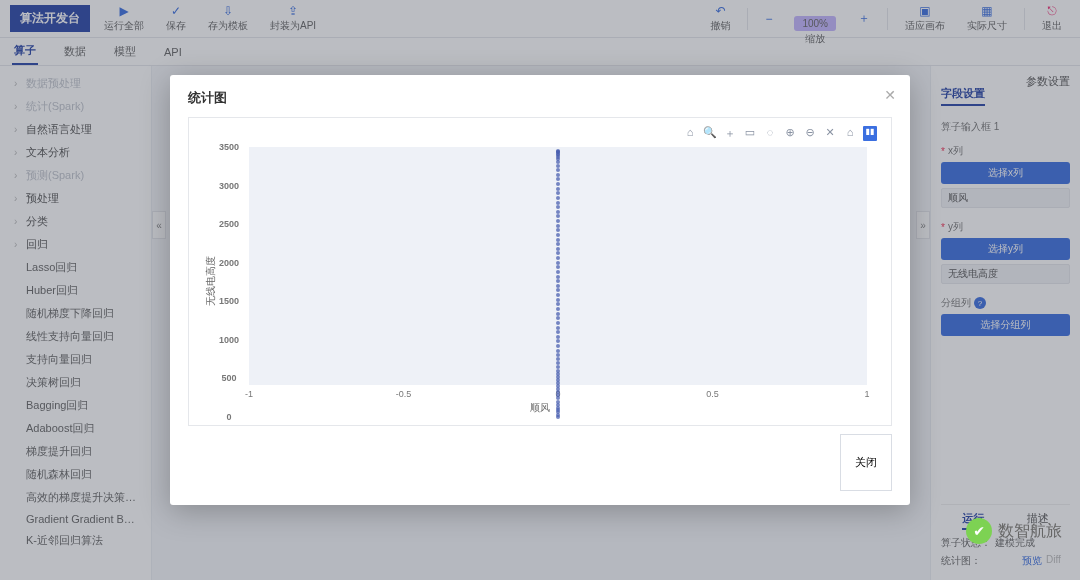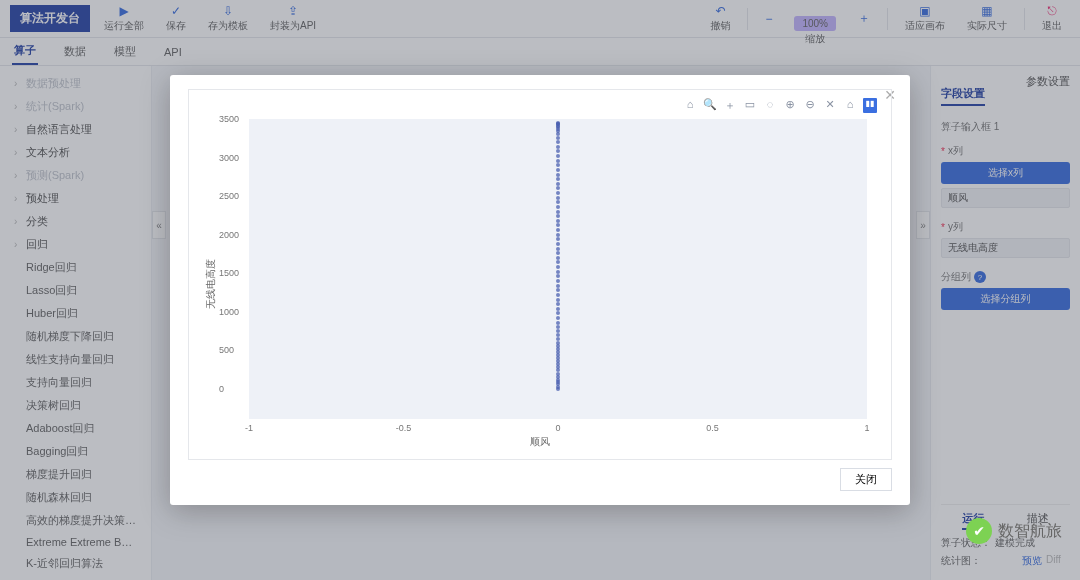--- a/index.html
+++ b/index.html
@@ -47,27 +47,27 @@
 .overlay { position:absolute; inset:0; background:rgba(60,66,80,0.35); display:flex; align-items:center; justify-content:center; }
 .modal { width:740px; height:430px; background:#fff; border-radius:3px; box-shadow:0 6px 30px rgba(0,0,0,0.25); padding:14px 18px; position:relative; display:flex; flex-direction:column;}
 .modal .mtitle { font-size:13px; font-weight:600; color:#333; margin-bottom:10px; }
 .modal .mclose { position:absolute; right:14px; top:12px; color:#aaa; cursor:pointer; font-size:14px;}
 .chart-wrap { border:1px solid #e5e7eb; flex:1; padding:8px 14px 6px; position:relative; display:flex; flex-direction:column;}
 .chart-toolbar{ display:flex; justify-content:flex-end; gap:6px; color:#8a93a3; font-size:11px; margin-bottom:2px;}
 .chart-toolbar .ti{ width:14px; text-align:center; cursor:pointer;}
 .chart-toolbar .logo{ background:#3b6fe0; color:#fff; font-size:8px; padding:1px 2px; border-radius:1px;}
 .plot { flex:1; position:relative; }
 .plot-bg { position:absolute; left:46px; right:10px; top:4px; bottom:34px; background:#eef1f7; }
-.ytick{ position:absolute; left:16px; width:44px; text-align:left; font-size:9px; color:#777; transform:translateY(-50%);}
+.ytick{ position:absolute; left:4px; width:44px; text-align:center; font-size:9px; color:#777; transform:translateY(-50%);font-weight:bold;}
 .xtick{ position:absolute; bottom:20px; font-size:9px; color:#777; transform:translateX(-50%);}
 .ylabel{ position:absolute; left:8px; top:50%; transform:translate(-50%,-50%) rotate(-90deg); font-size:10px; color:#666; white-space:nowrap;}
 .xlabel{ position:absolute; bottom:4px; left:50%; transform:translateX(-50%); font-size:10px; color:#666;}
 .dot{ position:absolute; width:4px; height:4px; border-radius:50%; background:#4a5fb0; opacity:0.75; transform:translate(-50%,-50%);}
 .footer { display:flex; justify-content:flex-end; padding-top:8px;}
-.fbtn{ border:1px solid #d9dde4; background:#fff; padding:3px 14px; font-size:11px; cursor:pointer;}
+.fbtn{ border:1px solid #d9dde4; background:#fff; padding:20px 14px; font-size:11px; cursor:pointer;}
 
 .wm{ position:absolute; right:18px; bottom:36px; display:flex; align-items:center; gap:6px; color:#666; font-size:16px; pointer-events:none;}
 .wm .ci{ width:26px; height:26px; border-radius:50%; background:#7dd253; display:flex; align-items:center; justify-content:center; color:#fff; font-size:14px;}
 </style>
 </head>
 <body>
 
 <div class="topbar">
   <div class="brand">算法开发台</div>
   <div class="tb-btn">
@@ -128,33 +128,32 @@
 <div class="main">
   <div class="sidebar" id="sb">
       <div class="sb-group disabled">数据预处理</div>
       <div class="sb-group disabled">统计(Spark)</div>
       <div class="sb-group">自然语言处理</div>
       <div class="sb-group">文本分析</div>
       <div class="sb-group disabled">预测(Spark)</div>
       <div class="sb-group">预处理</div>
       <div class="sb-group">分类</div>
       <div class="sb-group">回归</div>
-      <div class="sb-sub">Ridge回归</div>
       <div class="sb-sub">Lasso回归</div>
       <div class="sb-sub">Huber回归</div>
       <div class="sb-sub">随机梯度下降回归</div>
       <div class="sb-sub">线性支持向量回归</div>
       <div class="sb-sub">支持向量回归</div>
       <div class="sb-sub">决策树回归</div>
+      <div class="sb-sub">Bagging回归</div>
       <div class="sb-sub">Adaboost回归</div>
-      <div class="sb-sub">Bagging回归</div>
       <div class="sb-sub">梯度提升回归</div>
       <div class="sb-sub">随机森林回归</div>
       <div class="sb-sub">高效的梯度提升决策树回…</div>
-      <div class="sb-sub">Extreme Extreme Boost…</div>
+      <div class="sb-sub">Gradient Gradient Boost…</div>
       <div class="sb-sub">K-近邻回归算法</div>
     </div>
   <div class="canvas">
     <div class="node">320单航段飞行数据</div>
     <div class="coll left">«</div>
     <div class="coll right">»</div>
   </div>
   <div class="rpanel">
     <div class="rp-tabs">
       <span class="t active">字段设置</span>
@@ -164,20 +163,21 @@
     <div class="rp-label">
         <span class="star">*</span>
         <span>x列</span>
       </div>
     <button class="rp-btn">选择x列</button>
     <span class="rp-chip">顺风</span>
     <div class="rp-label">
         <span class="star">*</span>
         <span>y列</span>
       </div>
+    <button class="rp-btn">选择y列</button>
     <span class="rp-chip">无线电高度</span>
     <div class="rp-label">
         <span>分组列</span>
         <span style="background:#3b6fe0;color:#fff;border-radius:50%;width:12px;height:12px;display:inline-flex;align-items:center;justify-content:center;font-size:8px;">?</span>
       </div>
     <button class="rp-btn">选择分组列</button>
     <div class="rp-bottom">
       <div class="bt">
           <span class="a">运行</span>
           <span>描述</span>
@@ -190,20 +190,21 @@
           <span>统计图：</span>
           <span class="lk">预览</span>
           <span class="mut">Diff</span>
         </div>
     </div>
   </div>
 </div>
 
 <div class="overlay">
   <div class="modal">
+    <div class="mtitle">统计图</div>
     <div class="mclose">✕</div>
     <div class="chart-wrap">
       <div class="chart-toolbar">
         <span class="ti">⌂</span>
         <span class="ti">🔍</span>
         <span class="ti">＋</span>
         <span class="ti">▭</span>
         <span class="ti">◌</span>
         <span class="ti">⊕</span>
         <span class="ti">⊖</span>

